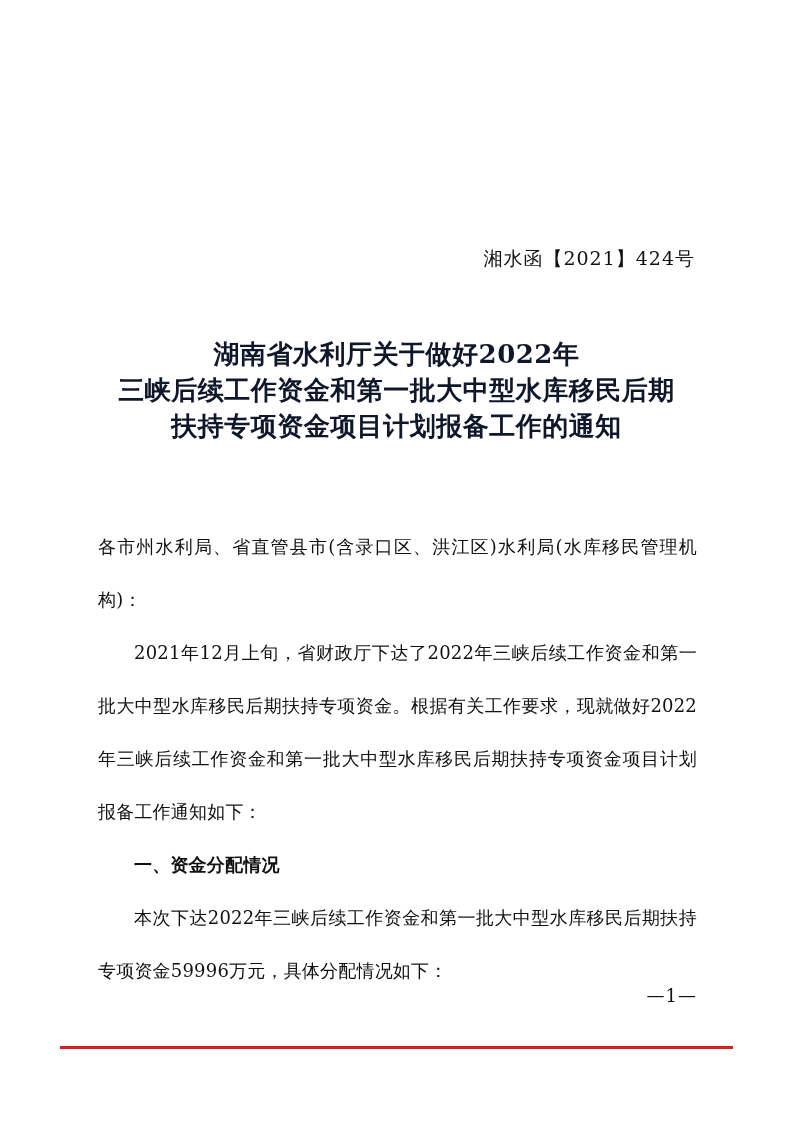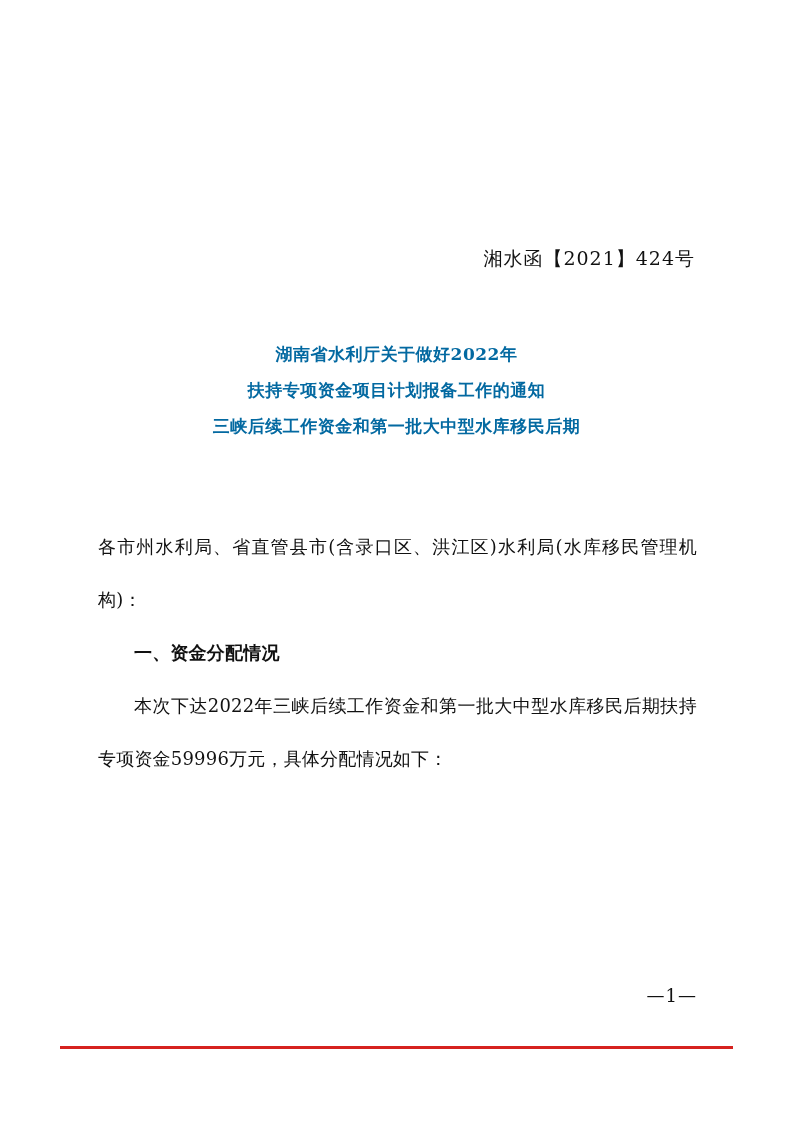--- a/index.html
+++ b/index.html
@@ -32,25 +32,25 @@
     font-family: "DejaVu Serif", "Liberation Serif", serif;
   }
   .title-block {
     position: absolute;
     left: 96px;
     right: 96px;
     top: 336px;
     text-align: center;
   }
   .title-line {
-    font-size: 17px;
+    font-size: 26px;
     font-weight: bold;
     line-height: 36px;
     letter-spacing: 0.5px;
-    color: #0369a1;
+    color: #0f172a;
     white-space: nowrap;
   }
   .body-block {
     position: absolute;
     left: 98px;
     right: 96px;
     top: 520px;
   }
   .para {
     font-size: 18px;
@@ -87,26 +87,27 @@
 </style>
 </head>
 <body>
 
 <div class="page">
 
   <div class="doc-number">湘水函【2021】424号</div>
 
   <div class="title-block">
     <div class="title-line">湖南省水利厅关于做好2022年</div>
+    <div class="title-line">三峡后续工作资金和第一批大中型水库移民后期</div>
     <div class="title-line">扶持专项资金项目计划报备工作的通知</div>
-    <div class="title-line">三峡后续工作资金和第一批大中型水库移民后期</div>
   </div>
 
   <div class="body-block">
     <p class="para">各市州水利局、省直管县市(含录口区、洪江区)水利局(水库移民管理机构)：</p>
+    <p class="para indent">2021年12月上旬，省财政厅下达了2022年三峡后续工作资金和第一批大中型水库移民后期扶持专项资金。根据有关工作要求，现就做好2022年三峡后续工作资金和第一批大中型水库移民后期扶持专项资金项目计划报备工作通知如下：</p>
     <p class="para heading">一、资金分配情况</p>
     <p class="para indent">本次下达2022年三峡后续工作资金和第一批大中型水库移民后期扶持专项资金59996万元，具体分配情况如下：</p>
   </div>
 
   <div class="page-number">—1—</div>
 
   <div class="footer-rule" style="background: rgb(214, 34, 31);"></div>
 
 </div>
 

